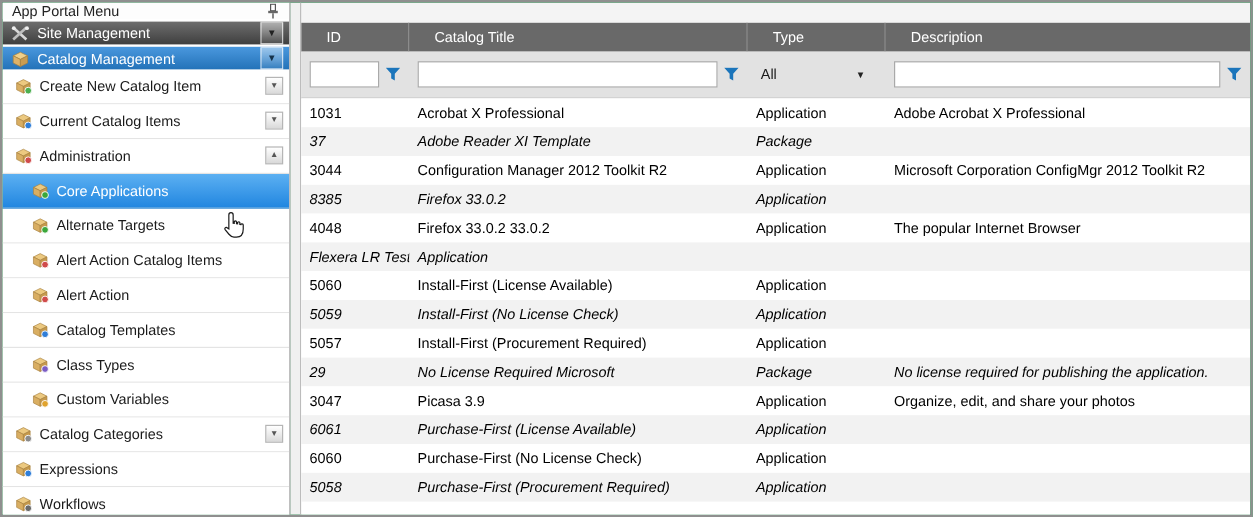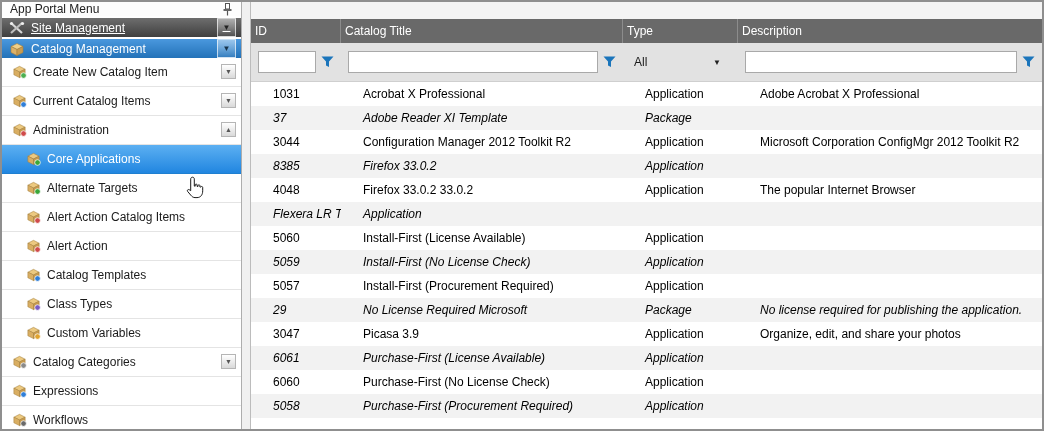--- a/index.html
+++ b/index.html
@@ -8,21 +8,21 @@
 
   .window { width:1044px; height:431px; border:2px solid #8f8f8f; background:#15803d; display:flex; overflow:hidden; }
 
   
   .sidebar { width:240px; flex:0 0 240px; background:#ffffff; border-right:1px solid #adadad; position:relative; display:flex; flex-direction:column; overflow:hidden; }
   .sidebar-titlebar { height:25px; display:flex; align-items:center; justify-content:space-between; padding:0 8px 0 8px; background:#fdfdfd; }
   .sidebar-title { color:#222; }
   .pin { display:flex; align-items:center; cursor:pointer; }
 
   .section { height:31px; display:flex; align-items:center; gap:6px; padding:0 5px 0 7px; color:#ffffff; margin-top:2px; }
-  .section.dark { background:linear-gradient(#6e6e6e,#3f3f3f);text-decoration:underline; }
+  .section.dark { background:linear-gradient(#6e6e6e,#3f3f3f); }
   .section.blue { background:linear-gradient(#4a98de, var(--section-blue, #2372b8)); }
   .sec-label { flex:1; white-space:nowrap; overflow:hidden; }
   .arrow-box { width:19px; height:19px; flex:0 0 19px; display:flex; align-items:center; justify-content:center; font-size:8px; color:#16324a; border:1px solid rgba(255,255,255,.65); background:linear-gradient(rgba(255,255,255,.45), rgba(255,255,255,.08)); cursor:pointer; }
   .section.dark .arrow-box { color:#222; }
 
   .tree { display:flex; flex-direction:column; }
   .tree-item { height:29px; display:flex; align-items:center; gap:6px; padding:0 5px 1px 10px; background:#ffffff; border-bottom:1px solid #e4e4e4; color:#1a1a1a; cursor:pointer; }
   .tree-item.indent { padding-left:24px; }
   .tree-item.selected { background:linear-gradient(#5cb0f2, var(--selected-item-blue, #2186e0)); color:#ffffff; border-bottom-color:#1f7fd0; }
   .tree-icon { display:flex; align-items:center; flex:0 0 15px; }
@@ -30,34 +30,34 @@
   .tree-arrow { width:15px; height:15px; flex:0 0 15px; display:flex; align-items:center; justify-content:center; font-size:7px; color:#555; border:1px solid #b5b5b5; background:linear-gradient(#ffffff,#d9d9d9); }
 
   .cursor { position:absolute; left:184px; top:174px; z-index:5; pointer-events:none; }
 
   
   .splitter { width:8px; flex:0 0 8px; background:#f0f0f0; cursor:col-resize; }
 
   
   .grid-wrap { flex:1; display:flex; flex-direction:column; padding-top:17px; background:#f4f4f4; border-left:1px solid #bcbcbc; overflow:hidden; }
   .grid-header { display:grid; grid-template-columns:90px 282px 115px 1fr; height:24px; flex:0 0 24px; background:var(--grid-header-bg, #696969); color:#ffffff; }
-  .hcell { display:flex; align-items:center; padding:0 4px; border-right:1px solid #8c8c8c; white-space:nowrap; overflow:hidden; cursor:pointer; }
+  .hcell { display:flex; align-items:center; padding:0 21px; border-right:1px solid #8c8c8c; white-space:nowrap; overflow:hidden; cursor:pointer; }
   .hcell:last-child { border-right:none; }
 
   .grid-filter { display:grid; grid-template-columns:90px 282px 115px 1fr; height:39px; flex:0 0 39px; background:#e2e2e2; border-bottom:1px solid #cfcfcf; align-items:center; }
   .fcell { display:flex; align-items:center; gap:5px; padding:0 7px 0 7px; height:100%; }
   .fcell input { flex:1; min-width:0; height:22px; border:1px solid #a9a9a9; background:#ffffff; padding:0 4px; font:inherit; }
   .funnel { flex:0 0 auto; display:flex; align-items:center; cursor:pointer; }
   .type-dropdown { display:flex; align-items:center; justify-content:space-between; width:100%; height:22px; padding:0 10px 0 4px; cursor:pointer; }
   .caret { font-size:8px; color:#222; }
 
   .grid-body { flex:1; background:#ffffff; overflow:hidden; display:flex; flex-direction:column; }
   .grid-row { display:grid; grid-template-columns:90px 282px 115px 1fr; height:24px; flex:0 0 24px; background:#ffffff; cursor:default; }
   .grid-row.alt { background:#f2f2f2;font-style:italic; }
-  .cell { display:flex; align-items:center; padding:0 22px; white-space:nowrap; overflow:hidden; color:#000; }
+  .cell { display:flex; align-items:center; padding:0 7px; white-space:nowrap; overflow:hidden; color:#000; }
 </style>
 </head>
 <body>
 
 <div class="window">
 
   <div class="sidebar">
     <div class="sidebar-titlebar">
       <span class="sidebar-title">App Portal Menu</span>
       <span class="pin">

